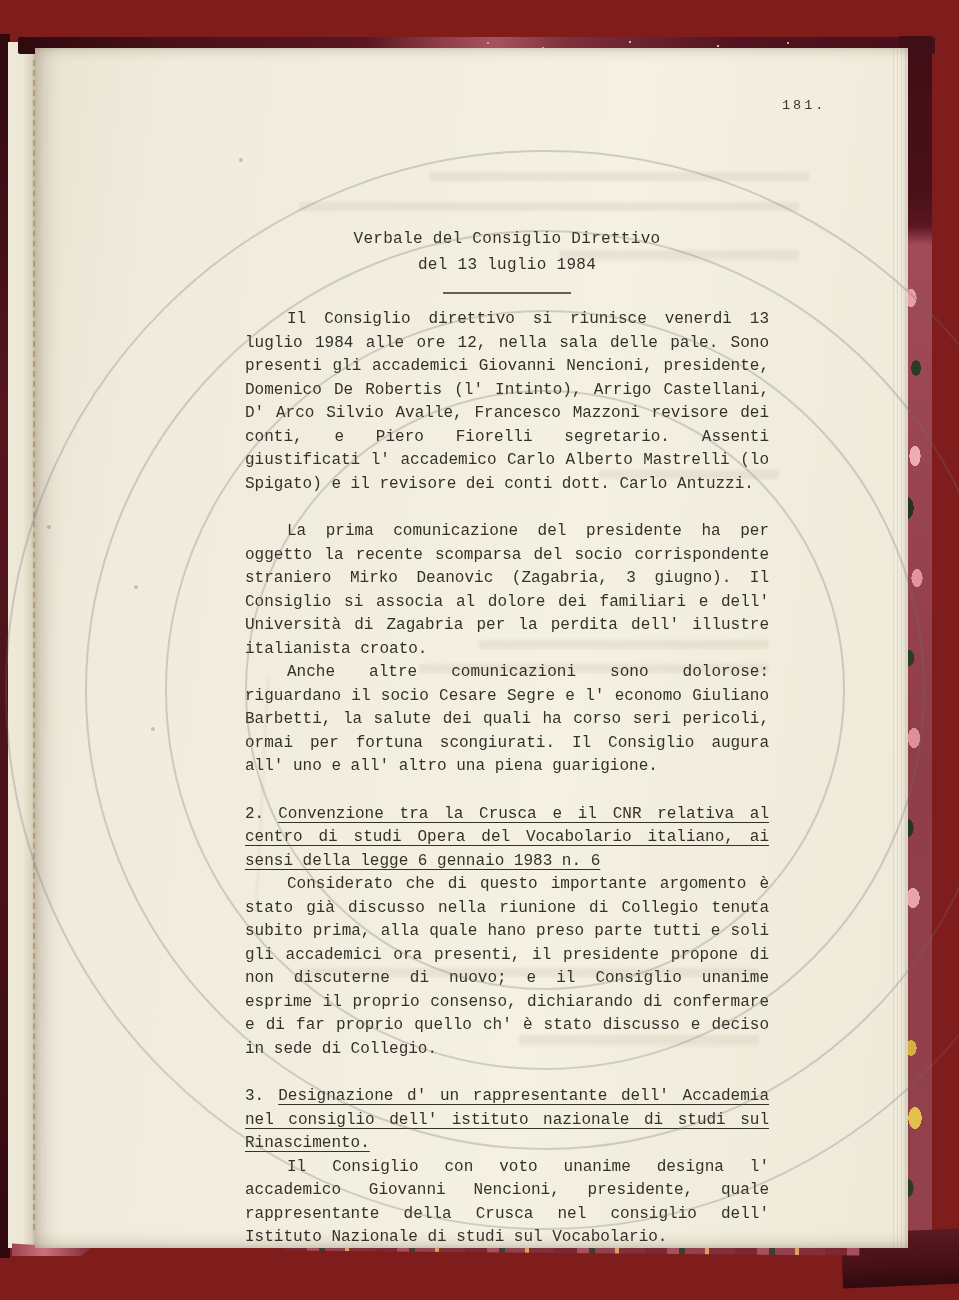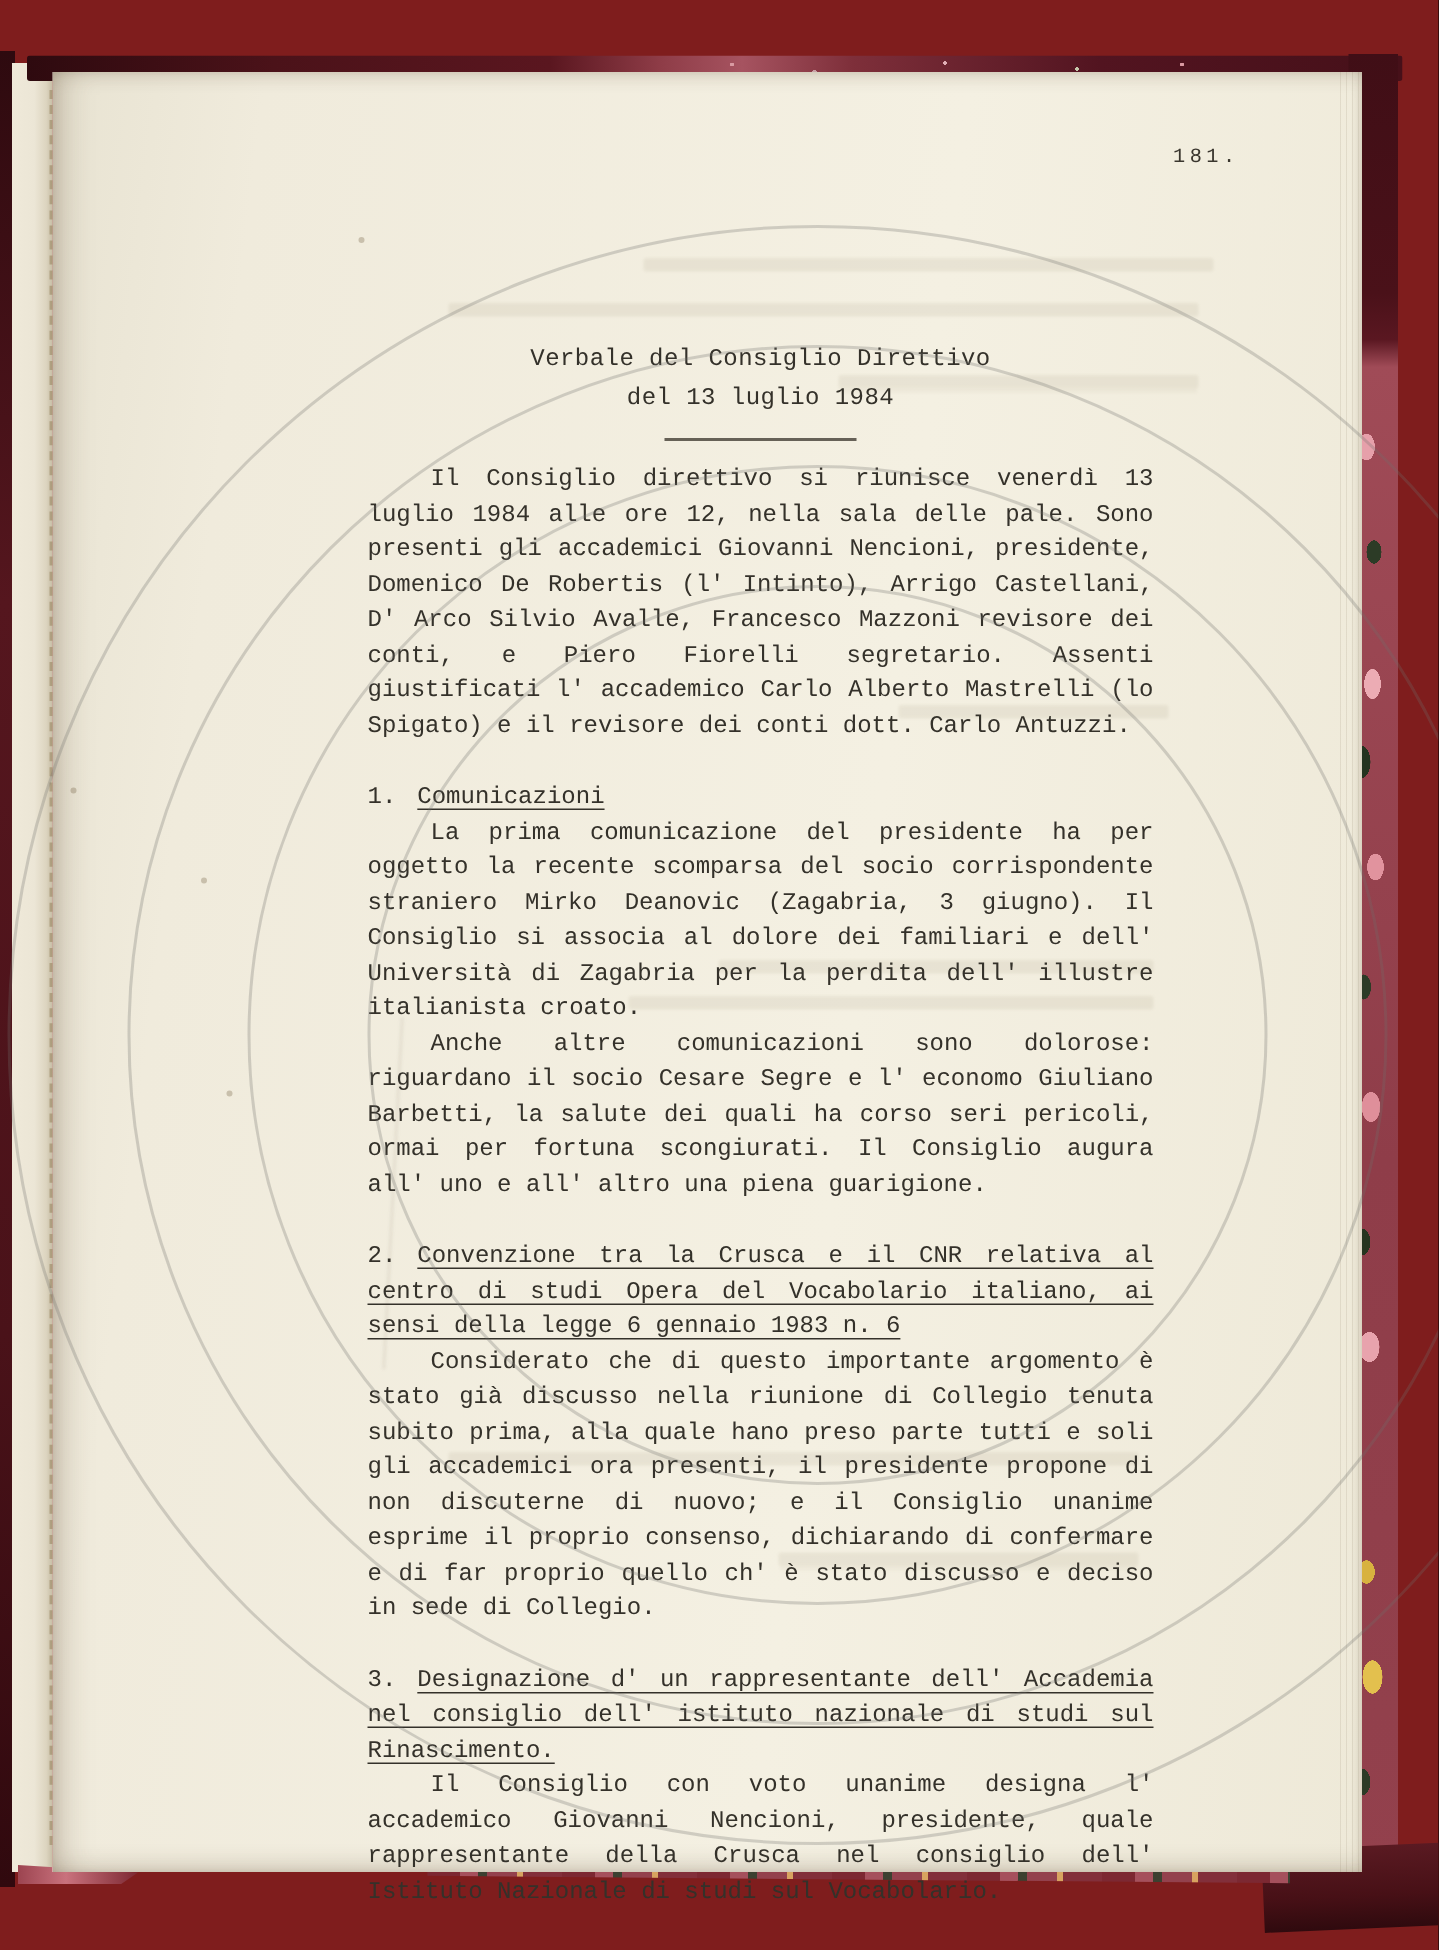--- a/index.html
+++ b/index.html
@@ -124,23 +124,20 @@
     <div class="textcol">
       <div class="title">
         <div>Verbale del Consiglio Direttivo</div>
         <div>del 13 luglio 1984</div>
       </div>
       <div class="rule"></div>
 
       <p class="para">Il Consiglio direttivo si riunisce venerdì 13 luglio 1984 alle ore 12, nella sala delle pale. Sono presenti gli accademici Giovanni Nencioni, presidente, Domenico De Robertis (l' Intinto), Arrigo Castellani, D' Arco Silvio Avalle, Francesco Mazzoni revisore dei conti, e Piero Fiorelli segretario. Assenti giustificati l' accademico Carlo Alberto Mastrelli (lo Spigato) e il revisore dei conti dott. Carlo Antuzzi.</p>
 
       <div class="section">
-        <div class="sec-head">
-          <span class="sec-num">1.</span><span class="sec-title">Comunicazioni</span>
-        </div>
         <p class="para">La prima comunicazione del presidente ha per oggetto la recente scomparsa del socio corrispondente straniero Mirko Deanovic (Zagabria, 3 giugno). Il Consiglio si associa al dolore dei familiari e dell' Università di Zagabria per la perdita dell' illustre italianista croato.</p>
         <p class="para">Anche altre comunicazioni sono dolorose: riguardano il socio Cesare Segre e l' economo Giuliano Barbetti, la salute dei quali ha corso seri pericoli, ormai per fortuna scongiurati. Il Consiglio augura all' uno e all' altro una piena guarigione.</p>
       </div>
 
       <div class="section">
         <div class="sec-head">
           <span class="sec-num">2.</span><span class="sec-title">Convenzione tra la Crusca e il CNR relativa al centro di studi Opera del Vocabolario italiano, ai sensi della legge 6 gennaio 1983 n. 6</span>
         </div>
         <p class="para">Considerato che di questo importante argomento è stato già discusso nella riunione di Collegio tenuta subito prima, alla quale hano preso parte tutti e soli gli accademici ora presenti, il presidente propone di non discuterne di nuovo; e il Consiglio unanime esprime il proprio consenso, dichiarando di confermare e di far proprio quello ch' è stato discusso e deciso in sede di Collegio.</p>
       </div>

